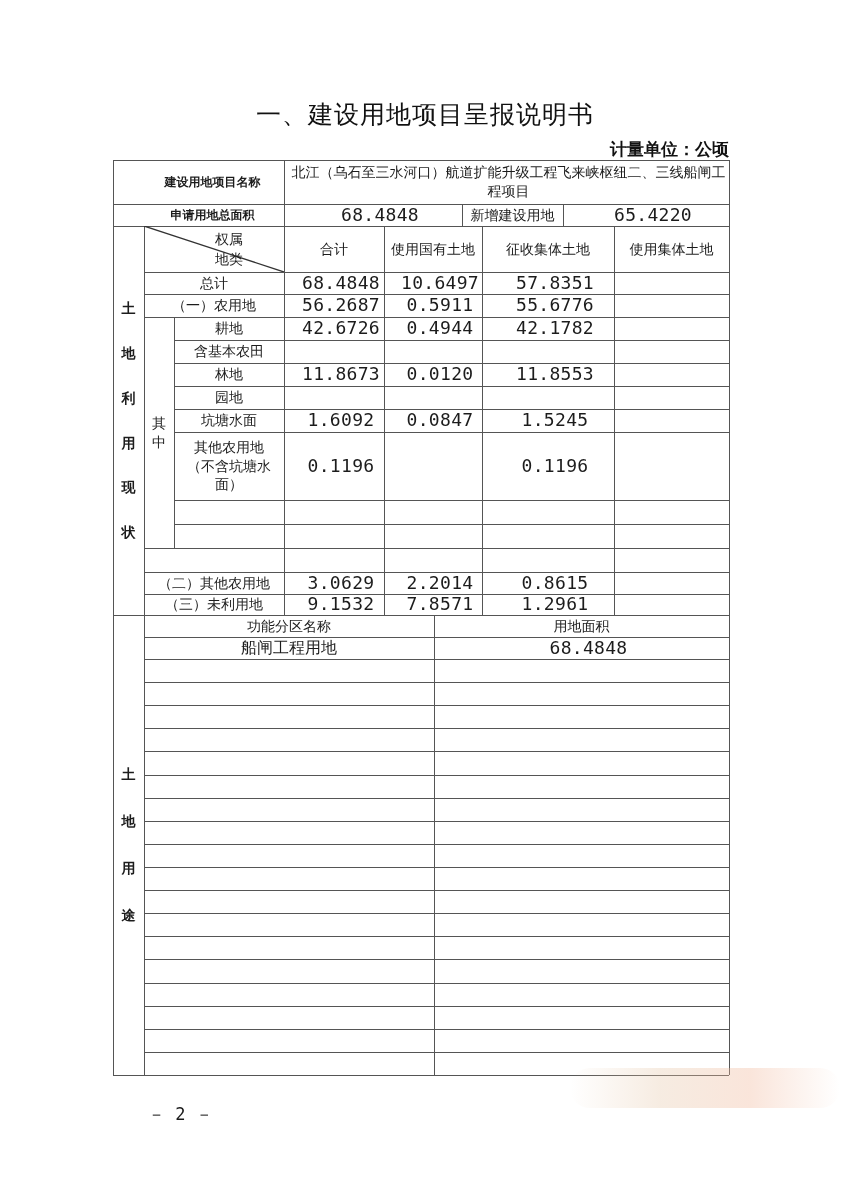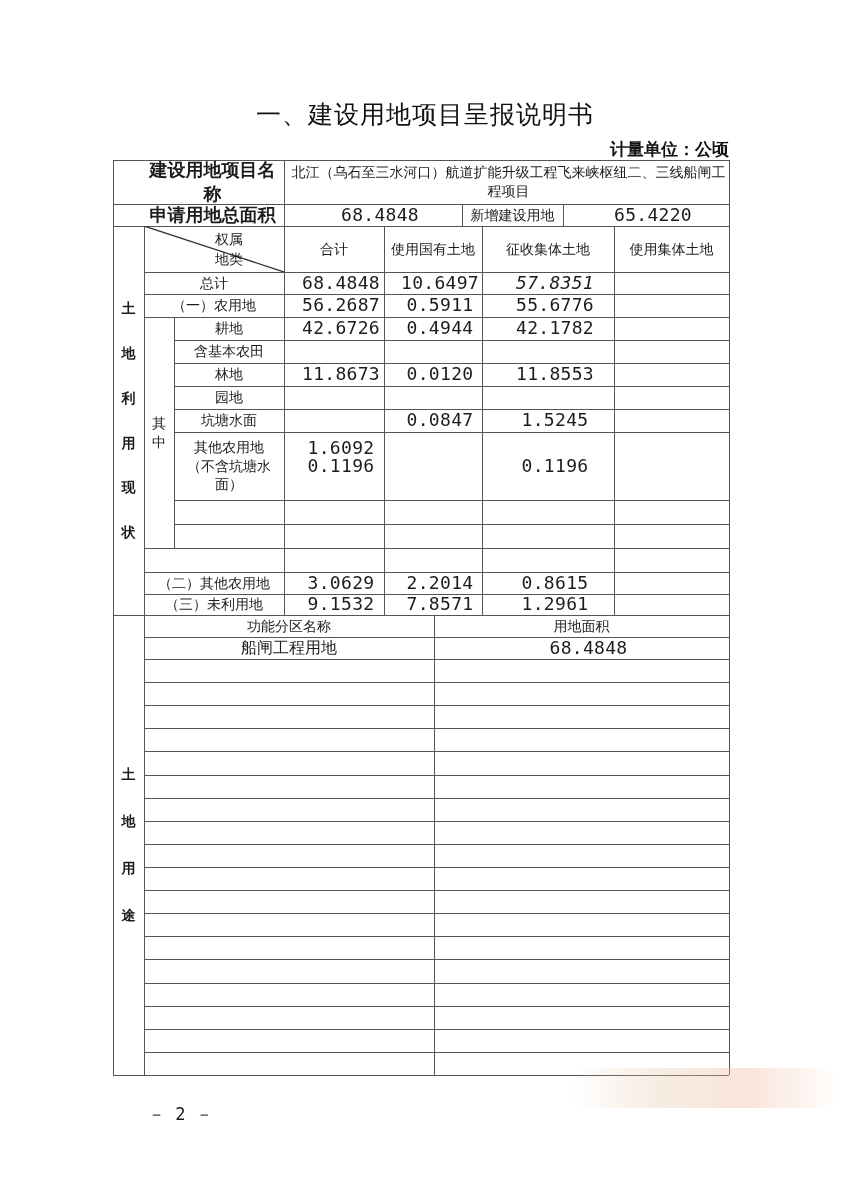--- a/index.html
+++ b/index.html
@@ -7,21 +7,21 @@
          font-family: "DejaVu Serif", "Liberation Serif", serif; color:#1a1a1a; }
   .title { position:absolute; top:98px; left:0; width:850px; text-align:center;
            font-family:"DejaVu Sans","Liberation Sans",sans-serif; font-size:25px; letter-spacing:1px; color:#111; }
   .unit { position:absolute; top:138px; right:121px; font-family:"DejaVu Sans","Liberation Sans",sans-serif;
           font-size:17px; font-weight:bold; color:#111; }
   .grid { position:absolute; left:113px; top:160px; width:616px; height:915px; }
   .cell { position:absolute; box-sizing:border-box; display:flex; align-items:center; justify-content:center;
           text-align:center; font-size:14px; line-height:1.35; color:#1c1c1c; }
   .ln-h { position:absolute; height:0; border-top:1.4px solid #555; }
   .ln-v { position:absolute; width:0; border-left:1.4px solid #555; }
-  .bold { font-family:"DejaVu Sans","Liberation Sans",sans-serif; font-weight:bold; font-size:18px;padding-left:28px; }
+  .bold { font-family:"DejaVu Sans","Liberation Sans",sans-serif; font-weight:bold; font-size:12px;padding-left:28px; }
   .vert { flex-direction:column; font-family:"DejaVu Sans","Liberation Sans",sans-serif; font-weight:bold; font-size:14px; }
   .vert span { display:block; }
   .num { font-family:"DejaVu Sans Mono","Liberation Mono",monospace; font-size:18px; letter-spacing:0.3px;padding-left:14px; }
   .page-num { position:absolute; top:1103px; left:148px; font-size:17px; font-family:"DejaVu Sans Mono","Liberation Mono",monospace; }
   .smudge { position:absolute; left:570px; top:1068px; width:270px; height:40px; border-radius:20px;
             background:linear-gradient(90deg, rgba(255,255,255,0), rgba(230,200,170,0.35), rgba(240,180,150,0.35), rgba(255,255,255,0)); }
 </style>
 </head>
 <body>
 
@@ -84,21 +84,21 @@
       <span style="margin: 13px 0px;">现</span>
       <span style="margin: 13px 0px;">状</span>
     </div>
     <div class="cell vert" style="left: 31px; top: 157px; width: 30px; height: 231px; font-weight: normal; font-family: &quot;DejaVu Serif&quot;, &quot;Liberation Serif&quot;, serif;">
       <span>其</span>
       <span>中</span>
     </div>
     <div class="cell " style="left: 31px; top: 112px; width: 140px; height: 22px;">总计</div>
     <div class="cell num" style="left: 171px; top: 112px; width: 100px; height: 22px;">68.4848</div>
     <div class="cell num" style="left: 271px; top: 112px; width: 98px; height: 22px;">10.6497</div>
-    <div class="cell num" style="left: 369px; top: 112px; width: 132px; height: 22px; font-style: italic;">57.8351</div>
+    <div class="cell num" style="left: 369px; top: 112px; width: 132px; height: 22px;">57.8351</div>
     <div class="cell num" style="left: 501px; top: 112px; width: 115px; height: 22px;"></div>
     <div class="cell " style="left: 31px; top: 134px; width: 140px; height: 23px;">（一）农用地</div>
     <div class="cell num" style="left: 171px; top: 134px; width: 100px; height: 23px;">56.2687</div>
     <div class="cell num" style="left: 271px; top: 134px; width: 98px; height: 23px;">0.5911</div>
     <div class="cell num" style="left: 369px; top: 134px; width: 132px; height: 23px;">55.6776</div>
     <div class="cell num" style="left: 501px; top: 134px; width: 115px; height: 23px;"></div>
     <div class="cell " style="left: 61px; top: 157px; width: 110px; height: 23px;">耕地</div>
     <div class="cell num" style="left: 171px; top: 157px; width: 100px; height: 23px;">42.6726</div>
     <div class="cell num" style="left: 271px; top: 157px; width: 98px; height: 23px;">0.4944</div>
     <div class="cell num" style="left: 369px; top: 157px; width: 132px; height: 23px;">42.1782</div>
@@ -112,21 +112,21 @@
     <div class="cell num" style="left: 171px; top: 203px; width: 100px; height: 23px;">11.8673</div>
     <div class="cell num" style="left: 271px; top: 203px; width: 98px; height: 23px;">0.0120</div>
     <div class="cell num" style="left: 369px; top: 203px; width: 132px; height: 23px;">11.8553</div>
     <div class="cell num" style="left: 501px; top: 203px; width: 115px; height: 23px;"></div>
     <div class="cell " style="left: 61px; top: 226px; width: 110px; height: 23px;">园地</div>
     <div class="cell num" style="left: 171px; top: 226px; width: 100px; height: 23px;"></div>
     <div class="cell num" style="left: 271px; top: 226px; width: 98px; height: 23px;"></div>
     <div class="cell num" style="left: 369px; top: 226px; width: 132px; height: 23px;"></div>
     <div class="cell num" style="left: 501px; top: 226px; width: 115px; height: 23px;"></div>
     <div class="cell " style="left: 61px; top: 249px; width: 110px; height: 23px;">坑塘水面</div>
-    <div class="cell num" style="left: 171px; top: 249px; width: 100px; height: 23px; margin-top: 28px;">1.6092</div>
+    <div class="cell num" style="left: 171px; top: 249px; width: 100px; height: 23px;">1.6092</div>
     <div class="cell num" style="left: 271px; top: 249px; width: 98px; height: 23px;">0.0847</div>
     <div class="cell num" style="left: 369px; top: 249px; width: 132px; height: 23px;">1.5245</div>
     <div class="cell num" style="left: 501px; top: 249px; width: 115px; height: 23px;"></div>
     <div class="cell " style="left: 61px; top: 272px; width: 110px; height: 68px; padding: 0px 8px;">其他农用地（不含坑塘水面）</div>
     <div class="cell num" style="left: 171px; top: 272px; width: 100px; height: 68px;">0.1196</div>
     <div class="cell num" style="left: 271px; top: 272px; width: 98px; height: 68px;"></div>
     <div class="cell num" style="left: 369px; top: 272px; width: 132px; height: 68px;">0.1196</div>
     <div class="cell num" style="left: 501px; top: 272px; width: 115px; height: 68px;"></div>
     <div class="cell " style="left: 61px; top: 340px; width: 110px; height: 24px;"></div>
     <div class="cell num" style="left: 171px; top: 340px; width: 100px; height: 24px;"></div>

